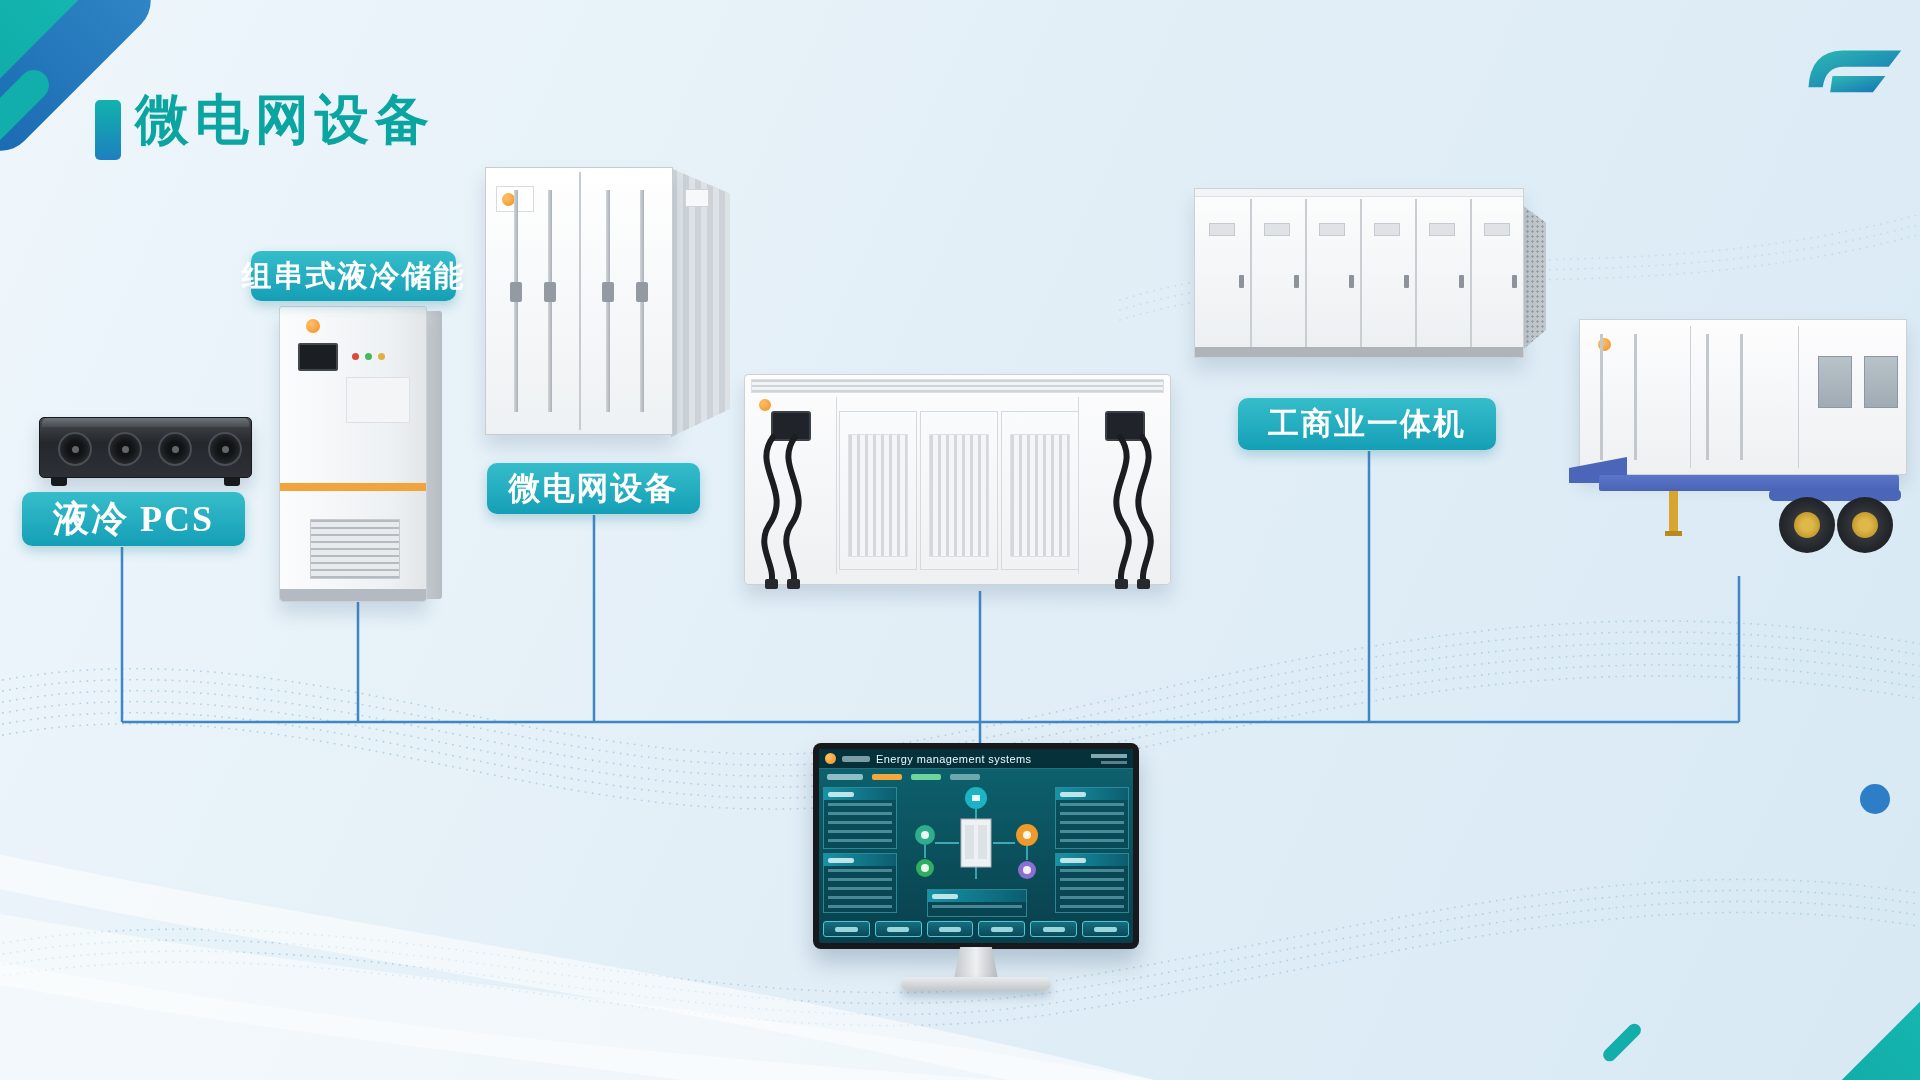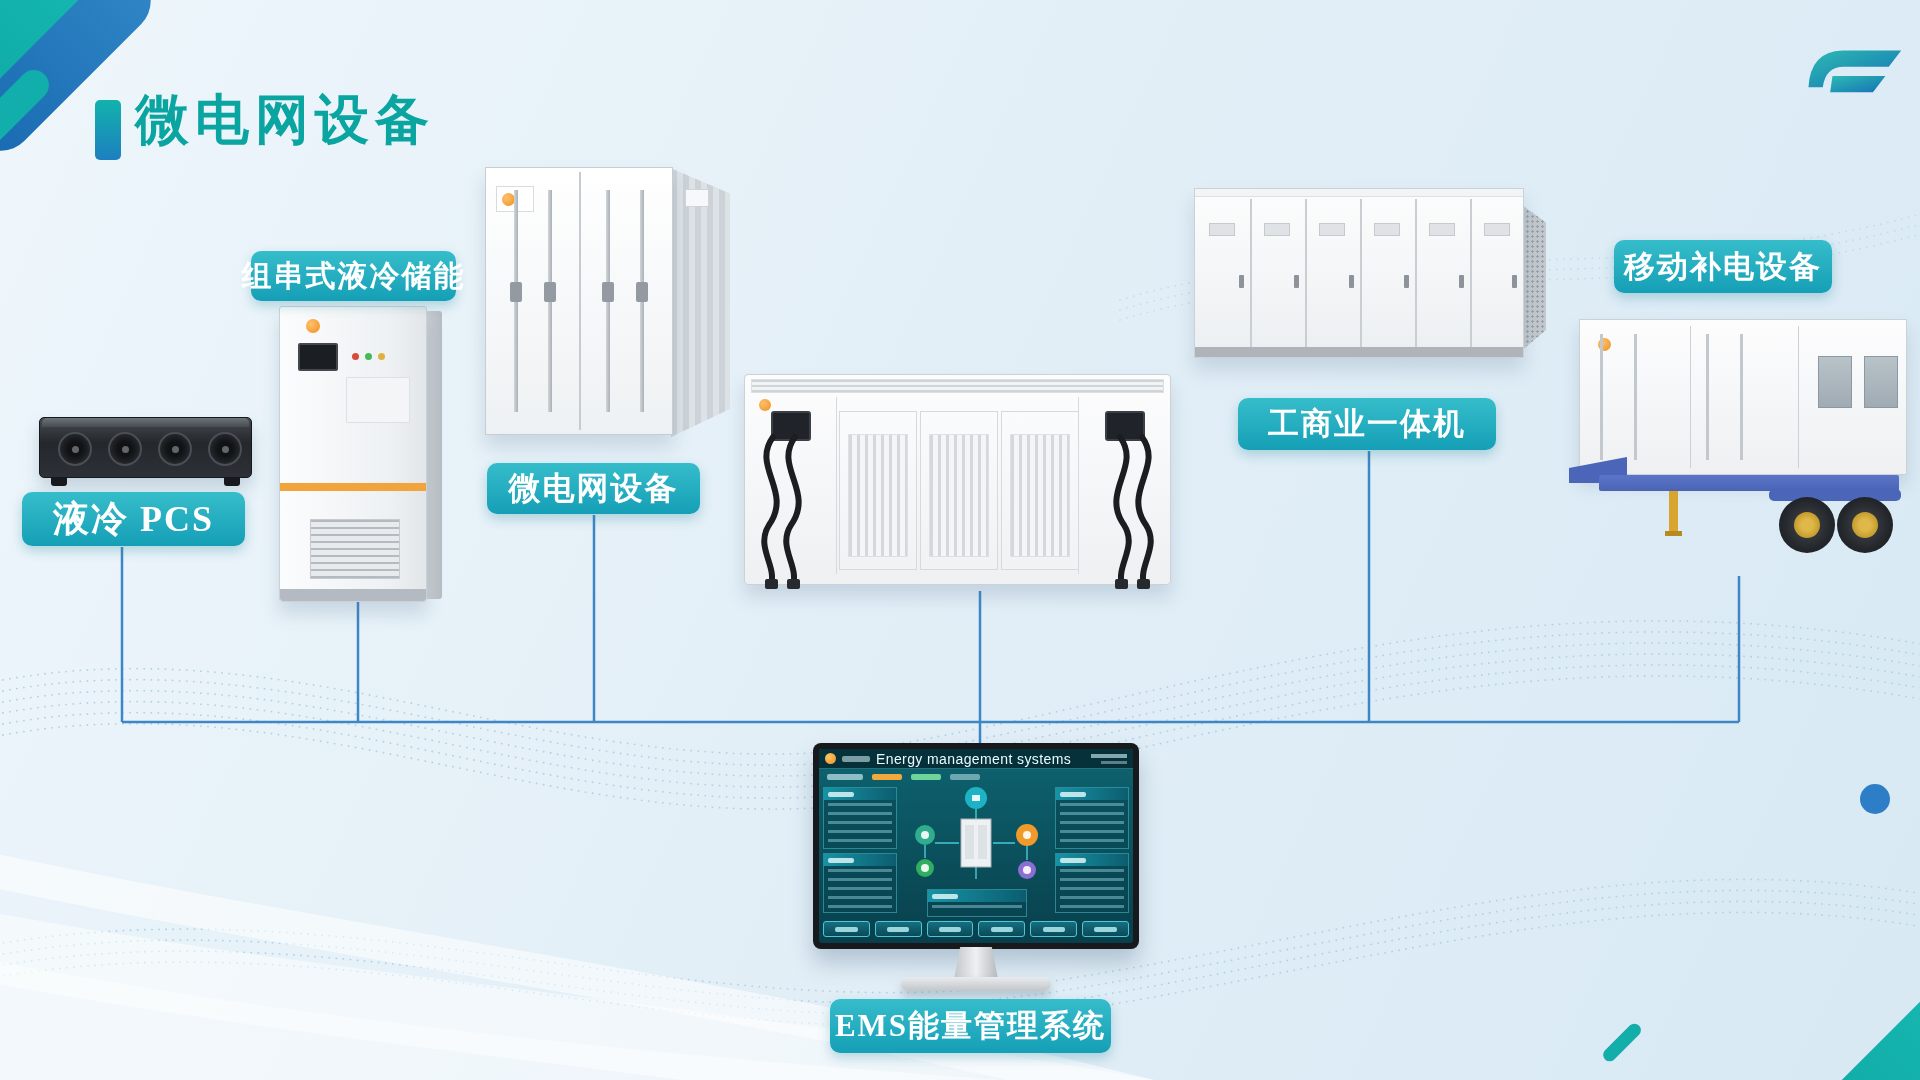--- a/index.html
+++ b/index.html
@@ -140,21 +140,21 @@
   .mon-screen{position:absolute;left:6px;top:6px;width:314px;height:194px;border-radius:3px;overflow:hidden;
     background:linear-gradient(180deg,#0d6470 0%,#093f4c 100%)}
   .mon-neck{position:absolute;left:141px;top:204px;width:44px;height:32px;clip-path:polygon(14% 0,86% 0,100% 100%,0 100%);
     background:linear-gradient(90deg,#c3c7ca,#eef0f1 50%,#b5babd)}
   .mon-base{position:absolute;left:88px;top:234px;width:150px;height:14px;border-radius:7px;
     background:linear-gradient(180deg,#e9ebed,#c2c6c9);box-shadow:0 6px 8px rgba(100,130,150,.35)}
   .scr-topbar{position:absolute;left:0;top:0;right:0;height:20px;background:rgba(4,44,54,.92);
     border-bottom:1px solid rgba(90,210,225,.4);display:flex;align-items:center;gap:6px;padding:0 6px}
   .scr-logo-dot{width:11px;height:11px;border-radius:50%;background:radial-gradient(circle at 35% 35%,#ffc46a,#ef8f1f)}
   .scr-brand-bar{width:28px;height:6px;border-radius:2px;background:rgba(220,245,250,.55)}
-  .scr-title{font-size:14px;color:#eafcff;letter-spacing:.4px;white-space:nowrap}
+  .scr-title{font-size:11px;color:#eafcff;letter-spacing:.4px;white-space:nowrap}
   .scr-clock{margin-left:auto;width:36px;height:12px;background-repeat:no-repeat;
     background-image:linear-gradient(rgba(220,245,250,.6),rgba(220,245,250,.6)),linear-gradient(rgba(220,245,250,.4),rgba(220,245,250,.4));
     background-size:36px 4px,26px 3px;background-position:0 1px,10px 8px}
   .scr-status{position:absolute;left:4px;right:4px;top:20px;height:16px;display:flex;gap:9px;align-items:center;padding:0 4px}
   .scr-status span{height:6px;border-radius:2px}
   .sc1{width:36px;background:rgba(210,240,248,.65)}
   .sc2{width:30px;background:#f3a83c}
   .sc3{width:30px;background:#6fd49a}
   .sc4{width:30px;background:rgba(210,240,248,.5)}
   .scr-panel{position:absolute;background:rgba(8,70,82,.55);border:1px solid rgba(80,200,215,.5)}
@@ -450,20 +450,14 @@
   </div>
   <div class="badge badge-allinone">
     <span>组串式液冷储能</span>
   </div>
   <div class="badge badge-micro">
     <span>微电网设备</span>
   </div>
   <div class="badge badge-string">
     <span>工商业一体机</span>
   </div>
-  <div class="badge badge-mobile">
-    <span>移动补电设备</span>
-  </div>
-  <div class="badge badge-ems">
-    <span>EMS能量管理系统</span>
-  </div>
 
 </div>
 
 </body></html>

